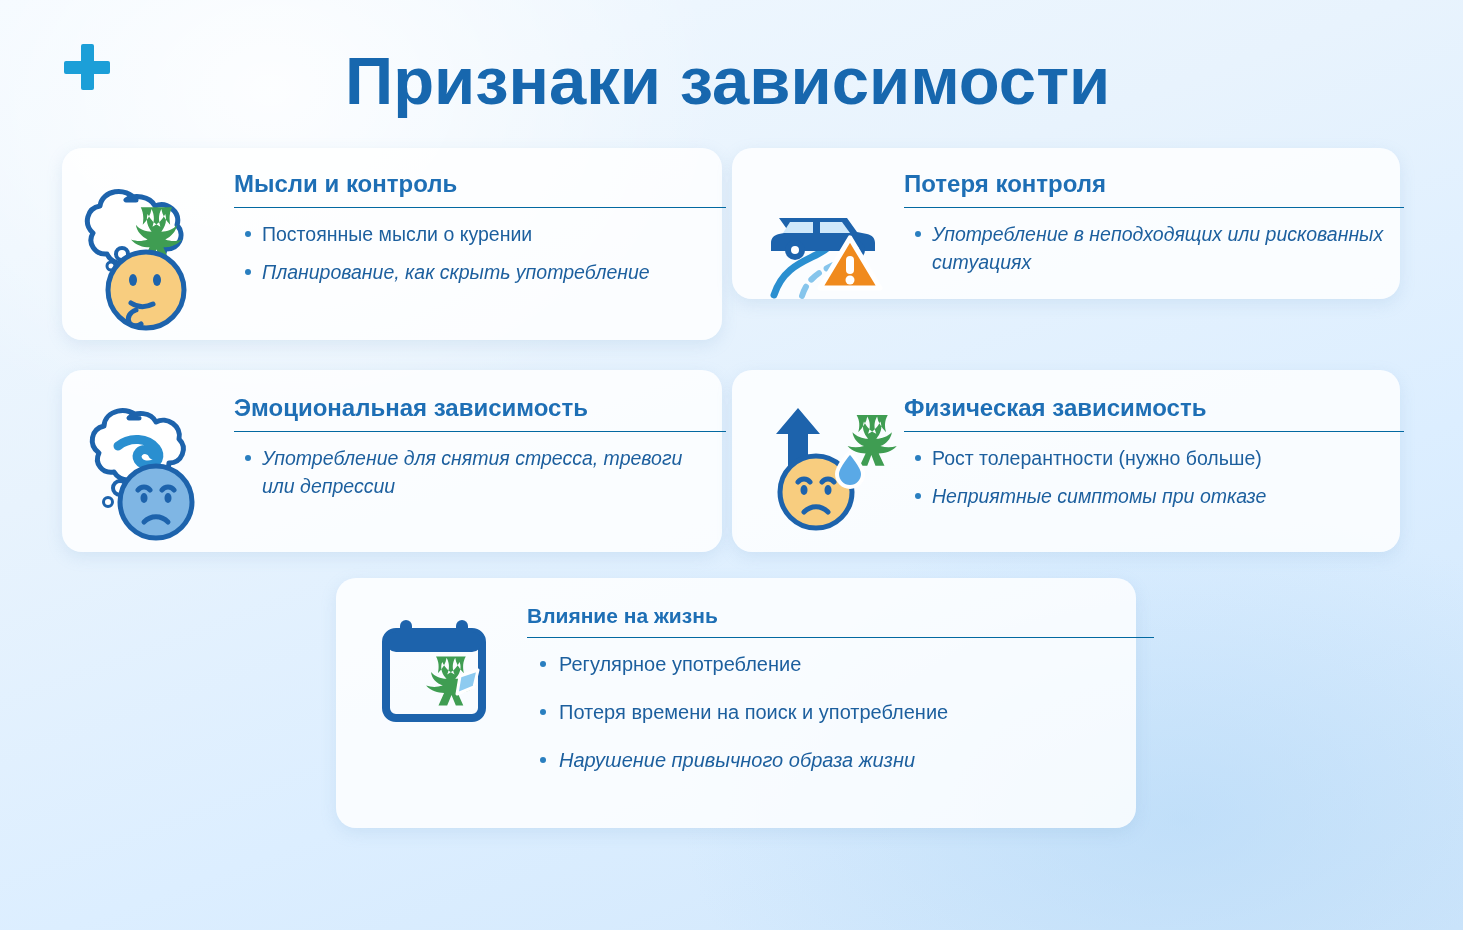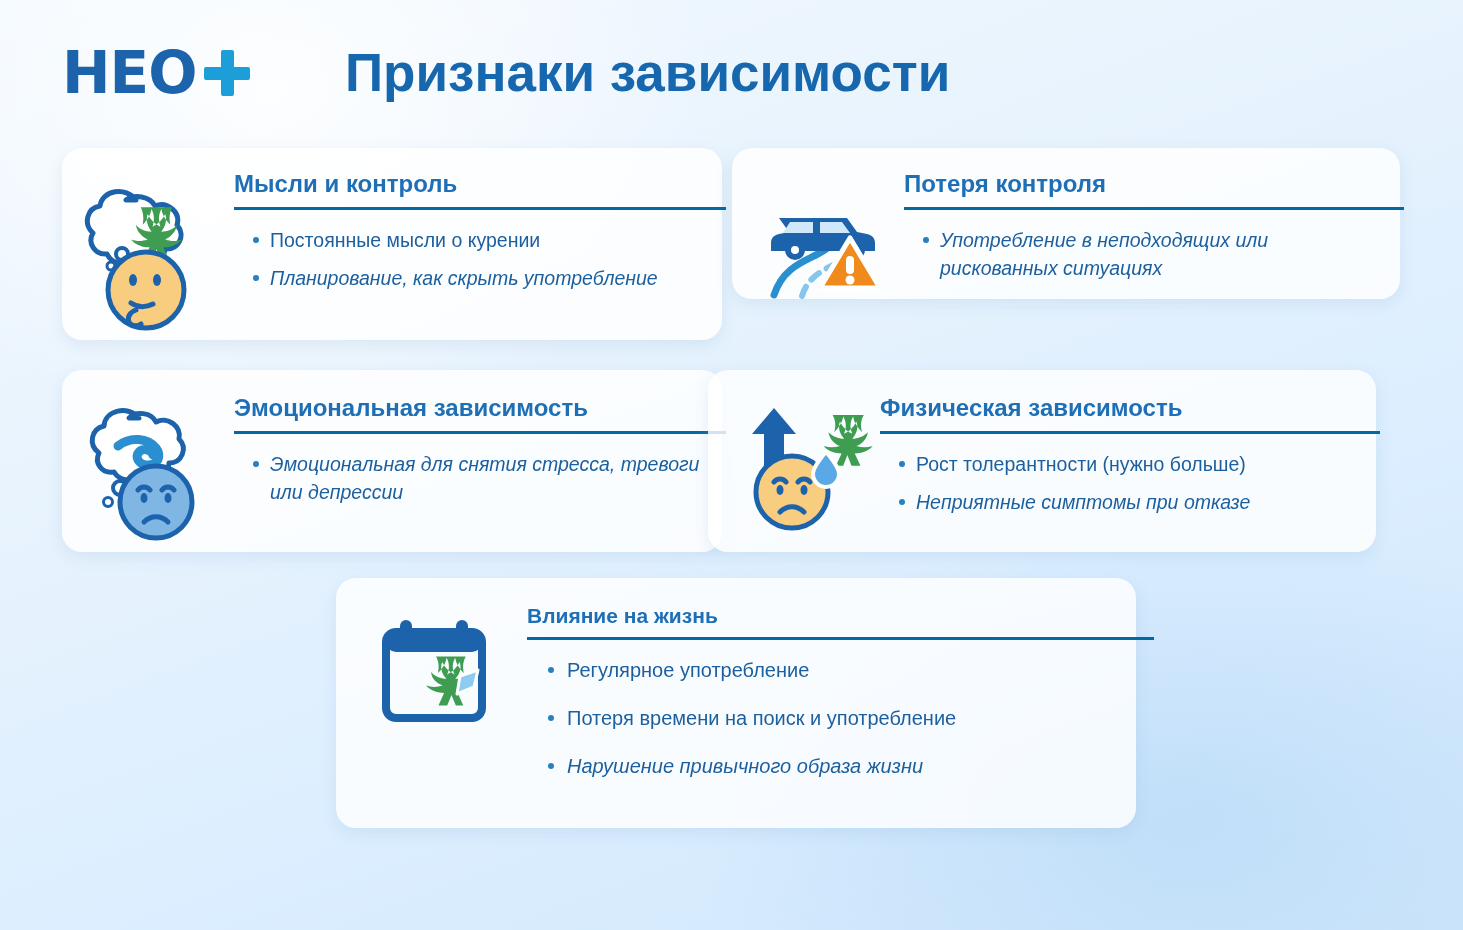--- a/index.html
+++ b/index.html
@@ -64,21 +64,21 @@
   }
   .logo-plus::before {
     left: 17px; top: 0; width: 13px; height: 46px;
   }
   .logo-plus::after {
     left: 0; top: 17px; width: 46px; height: 13px;
   }
   .page-title {
     position: absolute;
     left: 345px; top: 42px;
-    font-size: 53px;
+    font-size: 67px;
     font-weight: bold;
     color: #1767ae;
     letter-spacing: 0px;
     white-space: nowrap;
   }
 
   
   .card {
     position: absolute;
     background: rgba(255,255,255,0.82);
@@ -100,26 +100,26 @@
   }
   .card-body {
     flex: 1 1 auto;
     padding-right: 18px;
   }
   .card-title {
     font-size: 24px;
     font-weight: bold;
     color: #1e6fb5;
     padding-bottom: 9px;
-    border-bottom: 3px solid #0369a1;
+    border-bottom: 1px solid #0369a1;
     margin-bottom: 12px;
   }
   .bullets {
     list-style: none;
-    margin: 16px;
+    margin: 8px;
     padding: 0;
   }
   .bullets li {
     position: relative;
     padding-left: 20px;
     color: #1c5f9e;
     font-size: 19.5px;
     line-height: 1.45;
     margin-bottom: 10px;
   }
@@ -130,21 +130,21 @@
     left: 3px; top: 11px;
     width: 6px; height: 6px;
     border-radius: 50%;
     background: #2a7fc0;
   }
 
   
   #card-thoughts   { left: 62px;  top: 148px; width: 660px; height: 192px; }
   #card-control    { left: 732px; top: 148px; width: 668px; height: 151px; }
   #card-emotional  { left: 62px;  top: 370px; width: 660px; height: 182px; }
-  #card-physical   { left: 708px; top: 370px; width: 668px; height: 182px; }
+  #card-physical   { left: 732px; top: 370px; width: 668px; height: 182px; }
   #card-life       { left: 336px; top: 578px; width: 800px; height: 250px; }
 
   #card-thoughts .card-inner  { padding: 22px 0 0 22px; }
   #card-control .card-inner   { padding: 22px 0 0 22px; }
   #card-emotional .card-inner { padding: 24px 0 0 22px; }
   #card-physical .card-inner  { padding: 24px 0 0 22px; }
   #card-life .card-inner      { padding: 26px 0 0 36px; }
 
   #card-thoughts .icon-wrap  { width: 150px; height: 165px; }
   #card-control .icon-wrap   { width: 150px; height: 130px; }
@@ -157,21 +157,20 @@
   #card-life .bullets li::before { left: 5px; top: 11px; }
 </style>
 </head>
 <body>
 
 <div class="bg-glow glow-1"></div>
 <div class="bg-glow glow-2"></div>
 
 <div class="header">
   <div class="logo">
-    <span class="logo-text">HEO</span>
     <span class="logo-plus"></span>
   </div>
   <div class="page-title">Признаки зависимости</div>
 </div>
 
 <div class="card" id="card-thoughts">
   <div class="card-inner">
     <div class="icon-wrap">
       <svg width="150" height="165" viewBox="0 0 150 165">
         <g fill="none" stroke="#1d63ac" stroke-width="5" stroke-linejoin="round">
@@ -242,21 +241,21 @@
         <path d="M54 96c3-4 9-4 12 0" stroke="#1d63ac" stroke-width="5" fill="none" stroke-linecap="round"></path>
         <path d="M78 96c3-4 9-4 12 0" stroke="#1d63ac" stroke-width="5" fill="none" stroke-linecap="round"></path>
         <ellipse cx="60" cy="104" rx="3.5" ry="5" fill="#1d63ac"></ellipse>
         <ellipse cx="84" cy="104" rx="3.5" ry="5" fill="#1d63ac"></ellipse>
         <path d="M60 128c7-7 17-7 24 0" stroke="#1d63ac" stroke-width="5" fill="none" stroke-linecap="round"></path>
       </svg>
     </div>
     <div class="card-body">
       <div class="card-title">Эмоциональная зависимость</div>
       <ul class="bullets">
-        <li>Эмоциональная для снятия стресса, тревоги или депрессии</li>
+        <li>Употребление для снятия стресса, тревоги или депрессии</li>
       </ul>
     </div>
   </div>
 </div>
 
 <div class="card" id="card-physical">
   <div class="card-inner">
     <div class="icon-wrap">
       <svg width="150" height="140" viewBox="0 0 150 140">
         <path d="M44 14l22 26H54v36H34V40H22z" fill="#1d63ac"></path>

